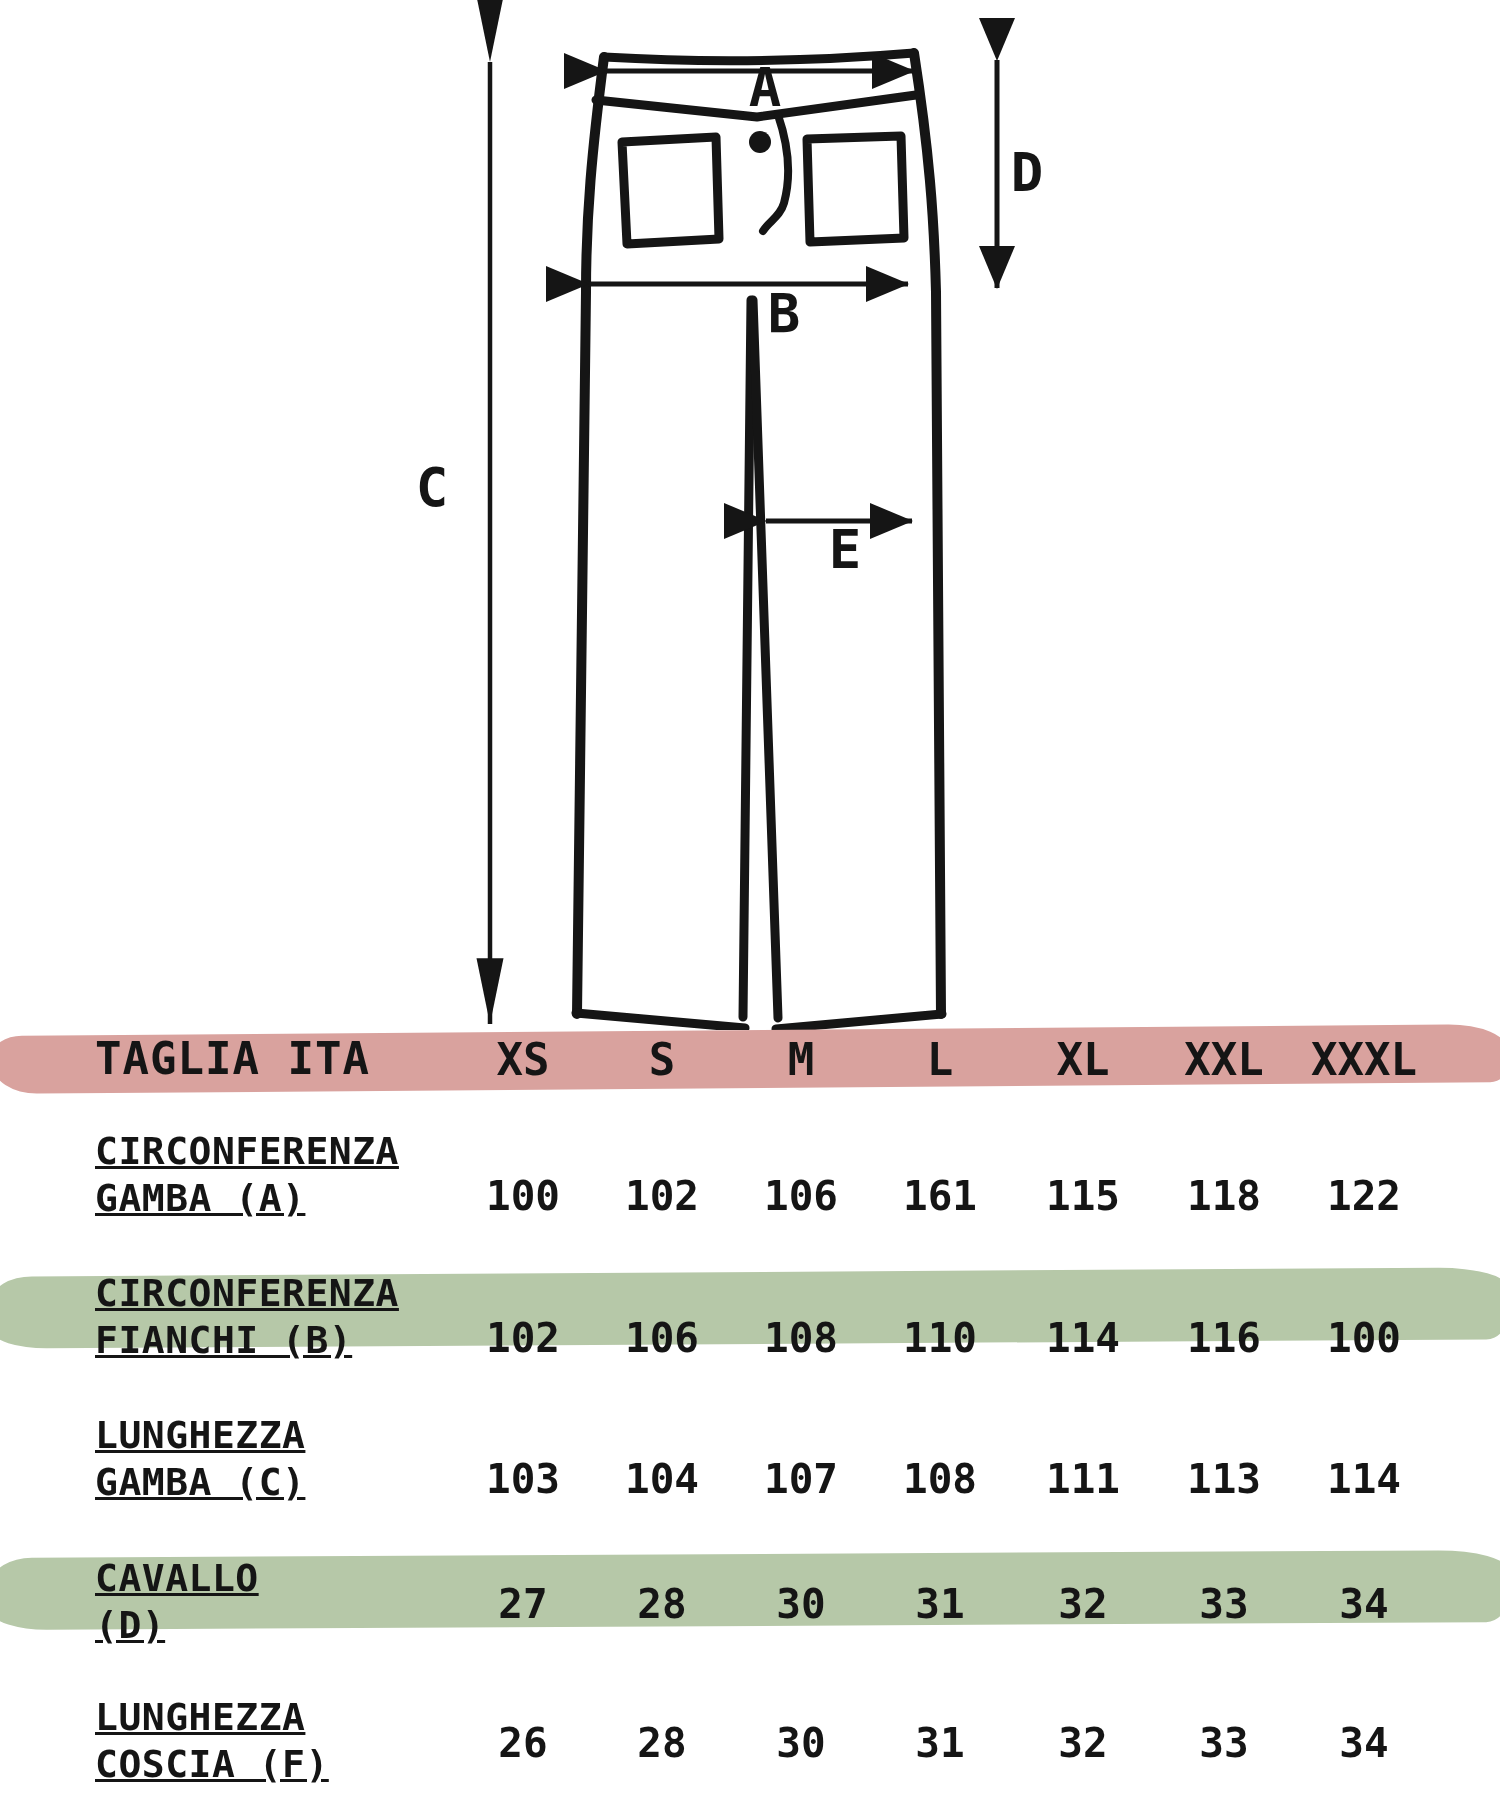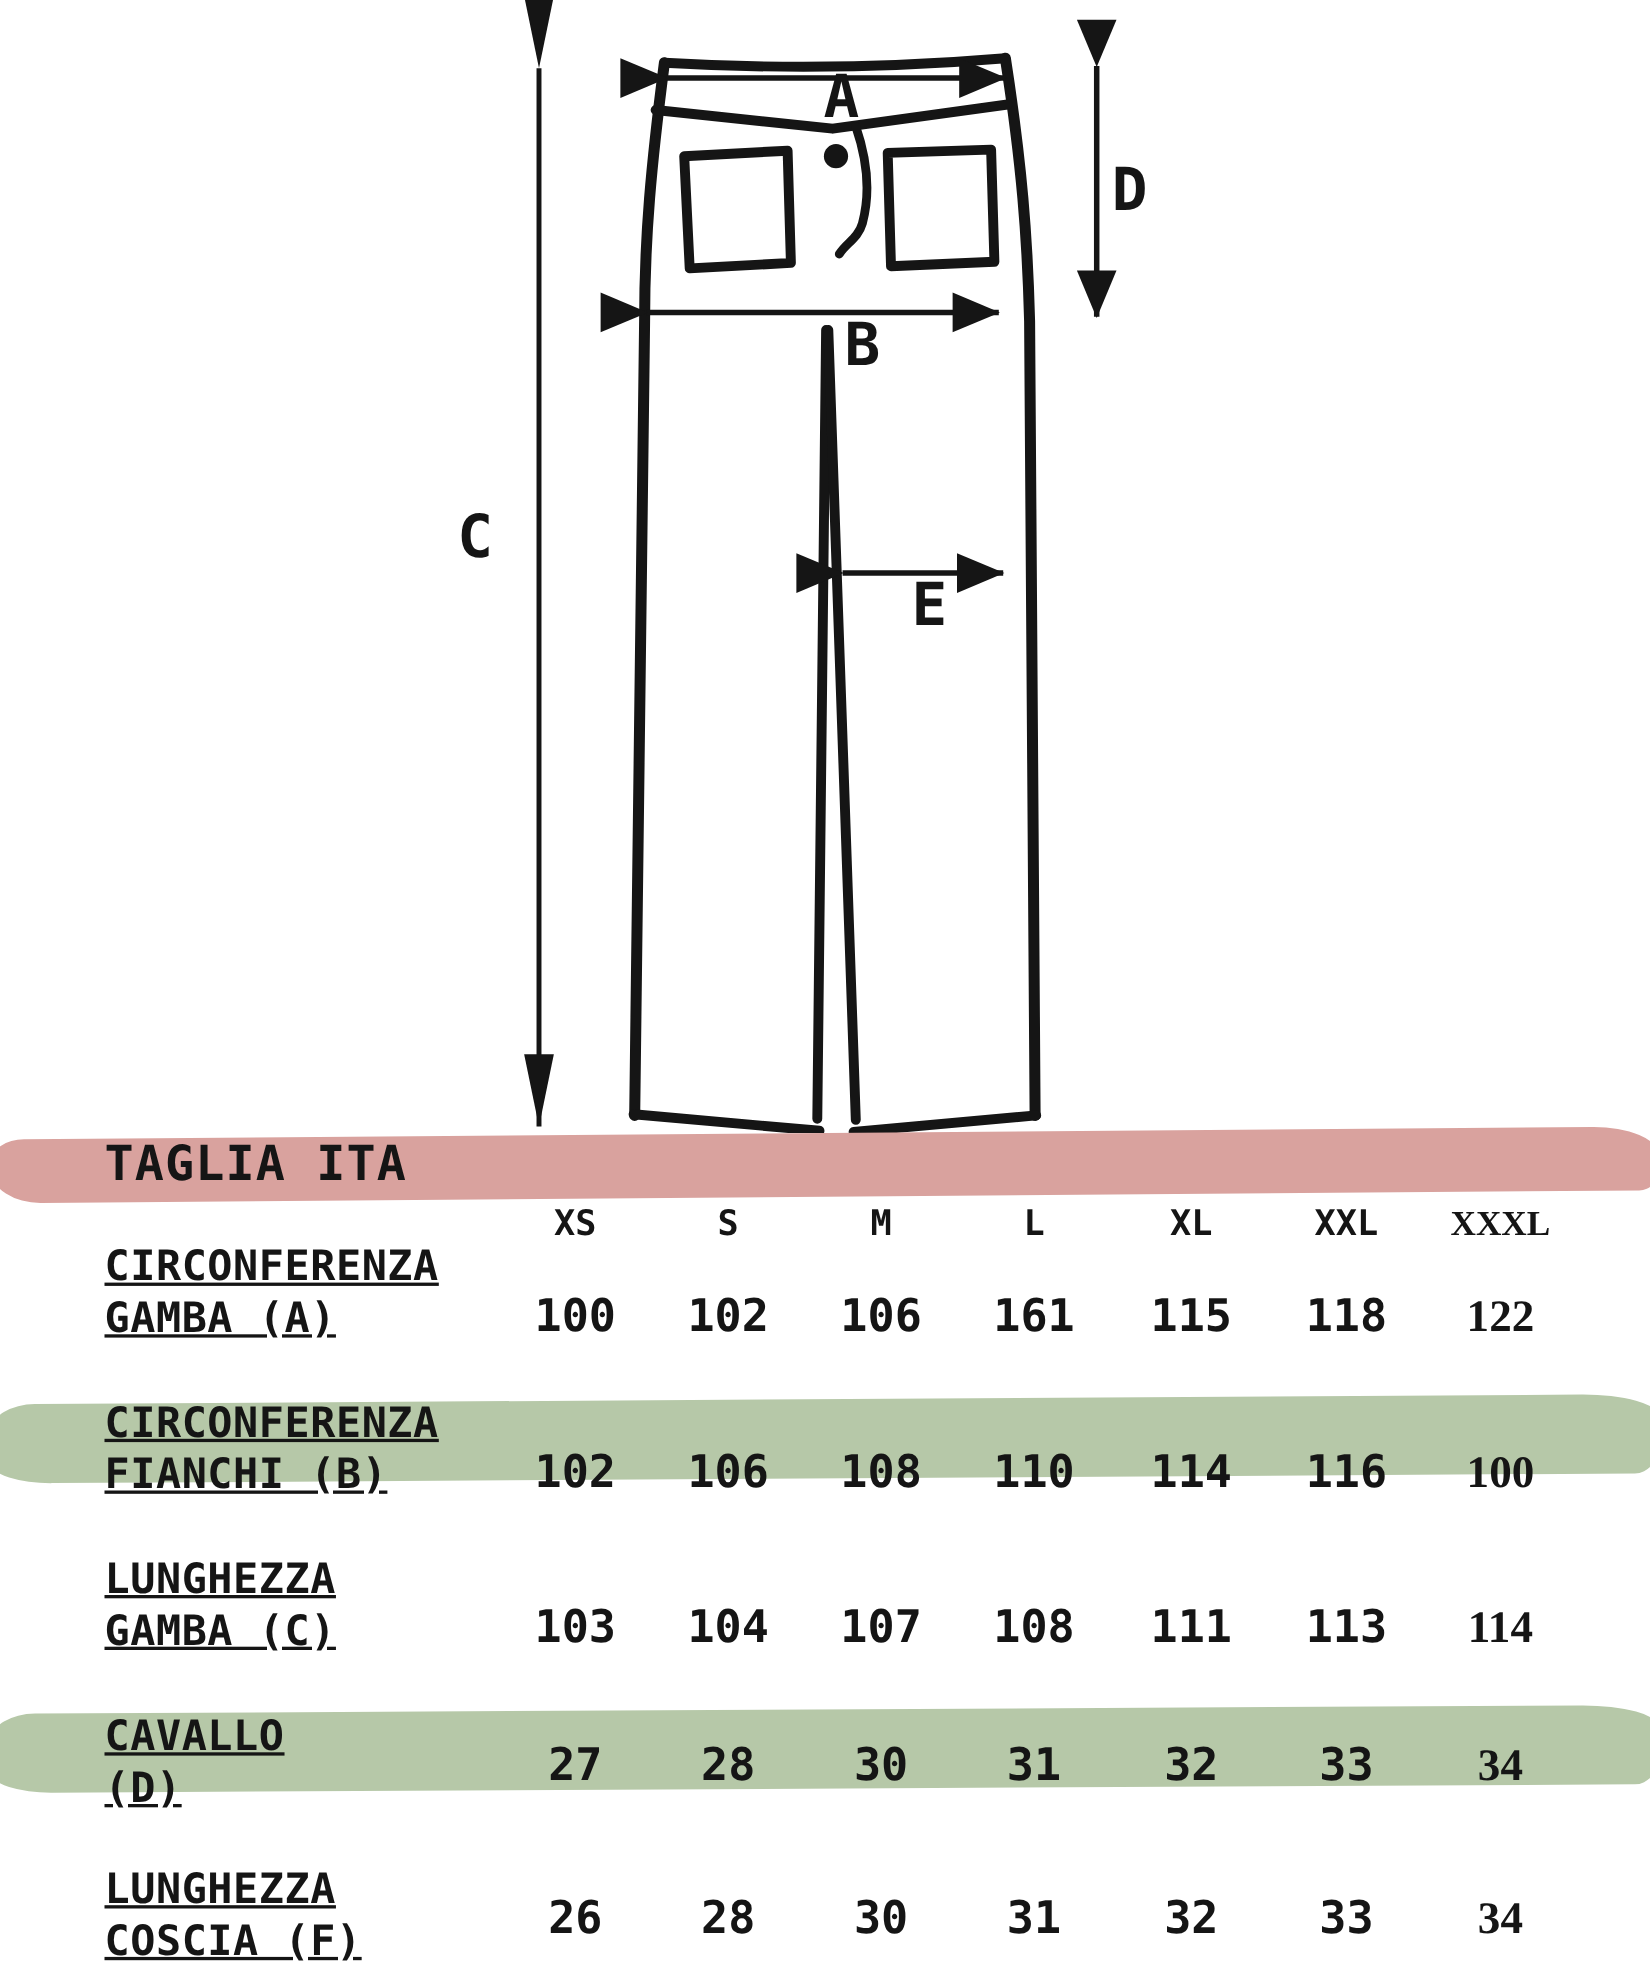--- a/index.html
+++ b/index.html
@@ -19,27 +19,27 @@
   }
   .bar.green{
     height:72px;background:var(--green,#b6c8a8);
     border-radius:40px 70px 22px 55px / 24px 20px 26px 18px;
   }
   .bar.g1{top:1272px;transform:rotate(-0.35deg);}
   .bar.g2{top:1554px;transform:rotate(-0.3deg);}
 
   
   .hdr-label{position:absolute;left:95px;top:1036px;font-size:44px;line-height:46px;letter-spacing:1px;}
-  .hdr-size{position:absolute;top:1089px;font-size:32px;line-height:46px;transform:translateX(-50%);}
+  .hdr-size{position:absolute;top:1037px;font-size:44px;line-height:46px;transform:translateX(-50%);}
   .lbl{position:absolute;left:95px;font-size:38px;line-height:47px;letter-spacing:0.5px;white-space:pre;text-decoration:underline;}
   .val{position:absolute;font-size:41px;line-height:44px;transform:translateX(-50%);}
 
   
   .c0{left:523px;} .c1{left:662px;} .c2{left:801px;}
-  .c3{left:940px;} .c4{left:1083px;} .c5{left:1224px;} .c6{left:1364px;font-family:Liberation Serif, serif;}
+  .c3{left:940px;} .c4{left:1083px;} .c5{left:1224px;} .c6{left:1364px;}
 
   
   .lbl.r0{top:1128px;} .lbl.r1{top:1270px;} .lbl.r2{top:1412px;}
   .lbl.r3{top:1555px;} .lbl.r4{top:1694px;}
   .val.r0{top:1174px;} .val.r1{top:1316px;} .val.r2{top:1457px;}
   .val.r3{top:1582px;text-align:right;} .val.r4{top:1721px;}
 </style>
 </head>
 <body>
 

